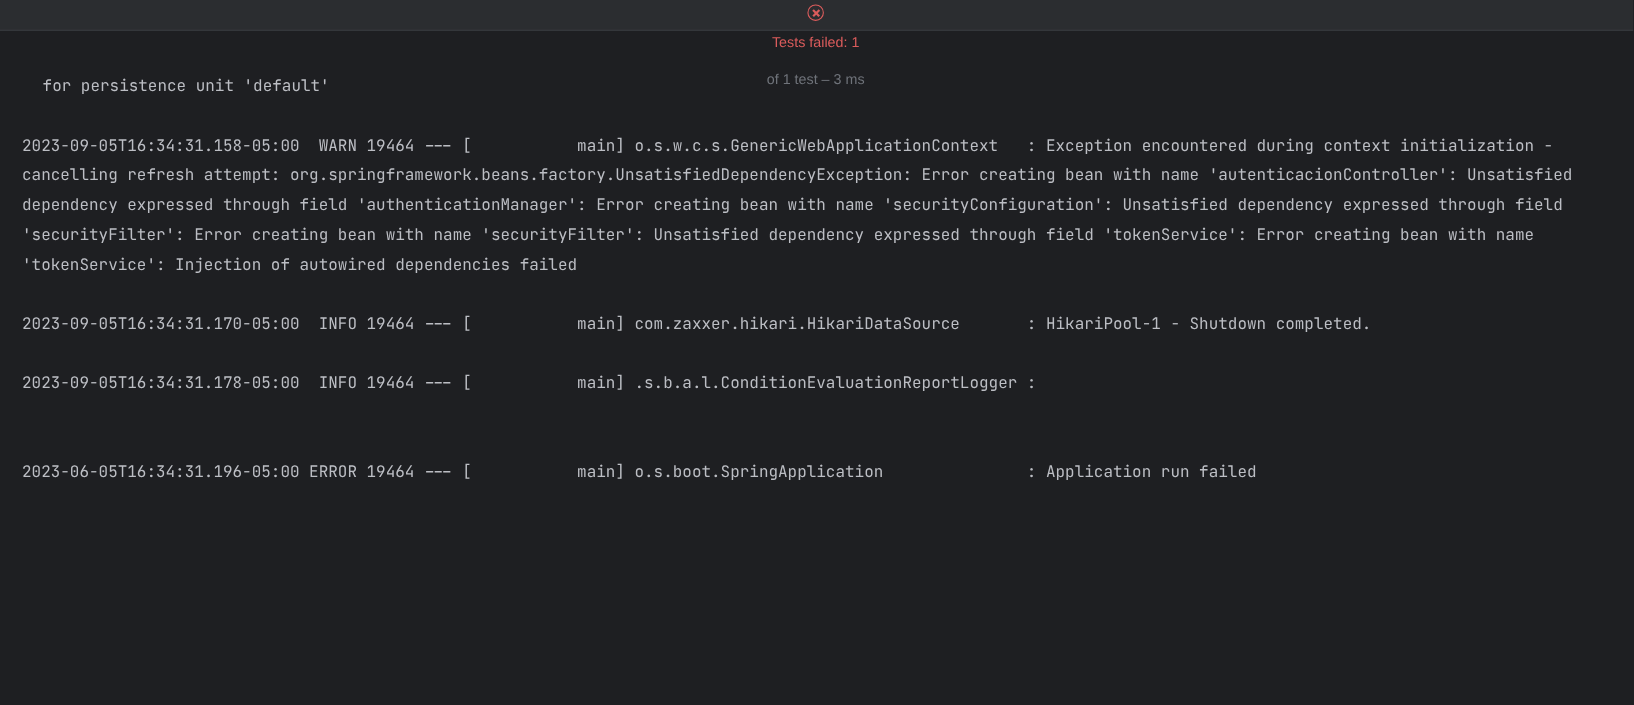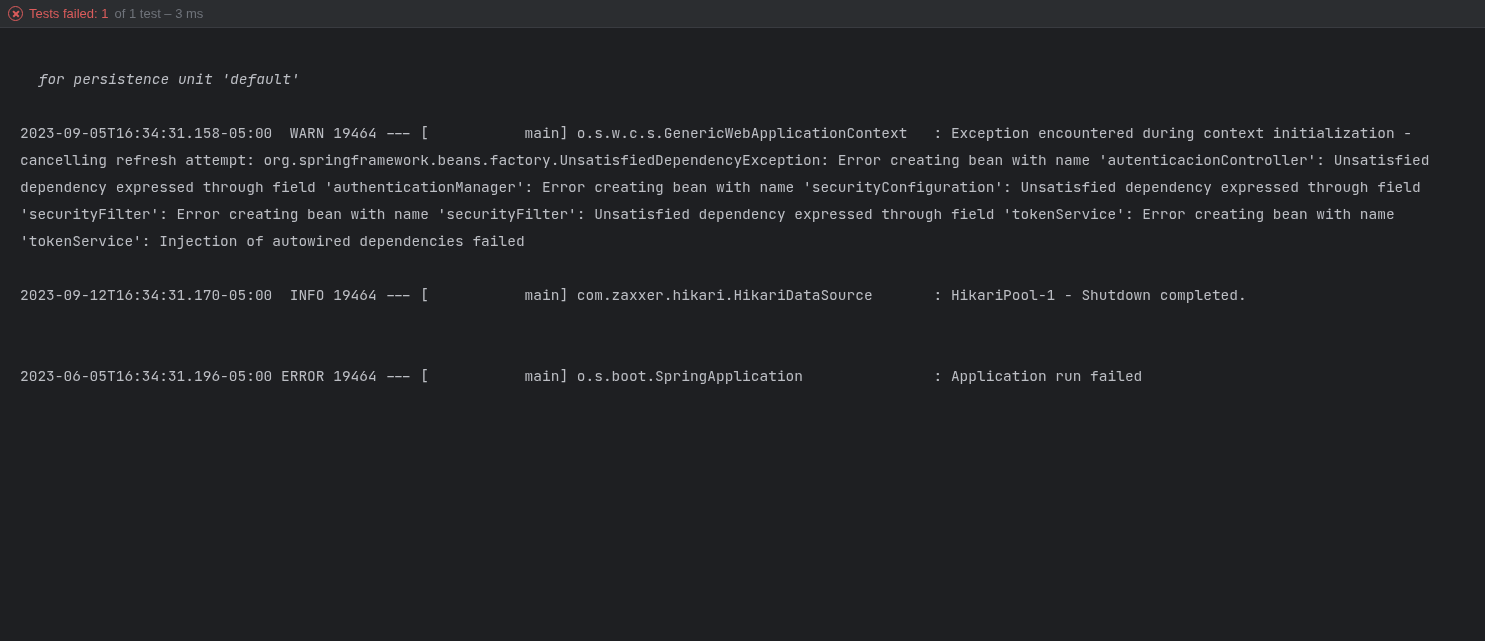--- a/index.html
+++ b/index.html
@@ -1,15 +1,15 @@
 <!DOCTYPE html>
 <html><head>
 <meta charset="utf-8">
 <style>
-  * { margin: 0; padding: 0; box-sizing: border-box; }
+  * { margin: 0; padding: 0; box-sizing: border-box; flex-direction: column; }
   body {
     background: #1e1f22;
     color: #bcbec4;
     font-family: "JetBrains Mono", "Consolas", "Menlo", monospace;
     font-size: 14.5px;
     line-height: 27px;
     width: 1485px;
     height: 641px;
     overflow: hidden;
   }
@@ -45,35 +45,36 @@
   .fail-icon::before { transform: rotate(45deg); }
   .fail-icon::after  { transform: rotate(-45deg); }
   .tests-failed { color: #db5c5c; }
   .tests-rest   { color: #6f737a; }
   .console {
     padding: 10px 20px 20px 20px;
     white-space: pre-wrap;
     word-wrap: break-word;
   }
   .line { display: block; }
-  .indent1 { padding-left: 10px; font-style: italic; }
+  .indent1 { padding-left: 10px; }
 </style>
 </head>
 <body>
 
 <div class="header">
   <span class="fail-icon"></span>
   <span class="tests-failed">Tests failed: 1</span>
   <span class="tests-rest"> of 1 test – 3 ms</span>
 </div>
 
 <div class="console">
 <span class="line indent1"> for persistence unit 'default'</span>
 <span class="line">2023-09-05T16:34:31.158-05:00  WARN 19464 --- [           main] o.s.w.c.s.GenericWebApplicationContext   : Exception encountered during context initialization - cancelling refresh attempt: org.springframework.beans.factory.UnsatisfiedDependencyException: Error creating bean with name 'autenticacionController': Unsatisfied dependency expressed through field 'authenticationManager': Error creating bean with name 'securityConfiguration': Unsatisfied dependency expressed through field 'securityFilter': Error creating bean with name 'securityFilter': Unsatisfied dependency expressed through field 'tokenService': Error creating bean with name 'tokenService': Injection of autowired dependencies failed</span>
-<span class="line">2023-09-12T16:34:31.170-05:00  INFO 19464 --- [           main] com.zaxxer.hikari.HikariDataSource       : HikariPool-1 - Shutdown completed.</span>
+<span class="line">2023-09-05T16:34:31.170-05:00  INFO 19464 --- [           main] com.zaxxer.hikari.HikariDataSource       : HikariPool-1 - Shutdown completed.</span>
+<span class="line">2023-09-05T16:34:31.178-05:00  INFO 19464 --- [           main] .s.b.a.l.ConditionEvaluationReportLogger :</span>
 <span class="line"></span>
 <span class="line">2023-06-05T16:34:31.196-05:00 ERROR 19464 --- [           main] o.s.boot.SpringApplication               : Application run failed</span>
 <span class="line"></span>
 
 
 
 
 
 
 </div>

